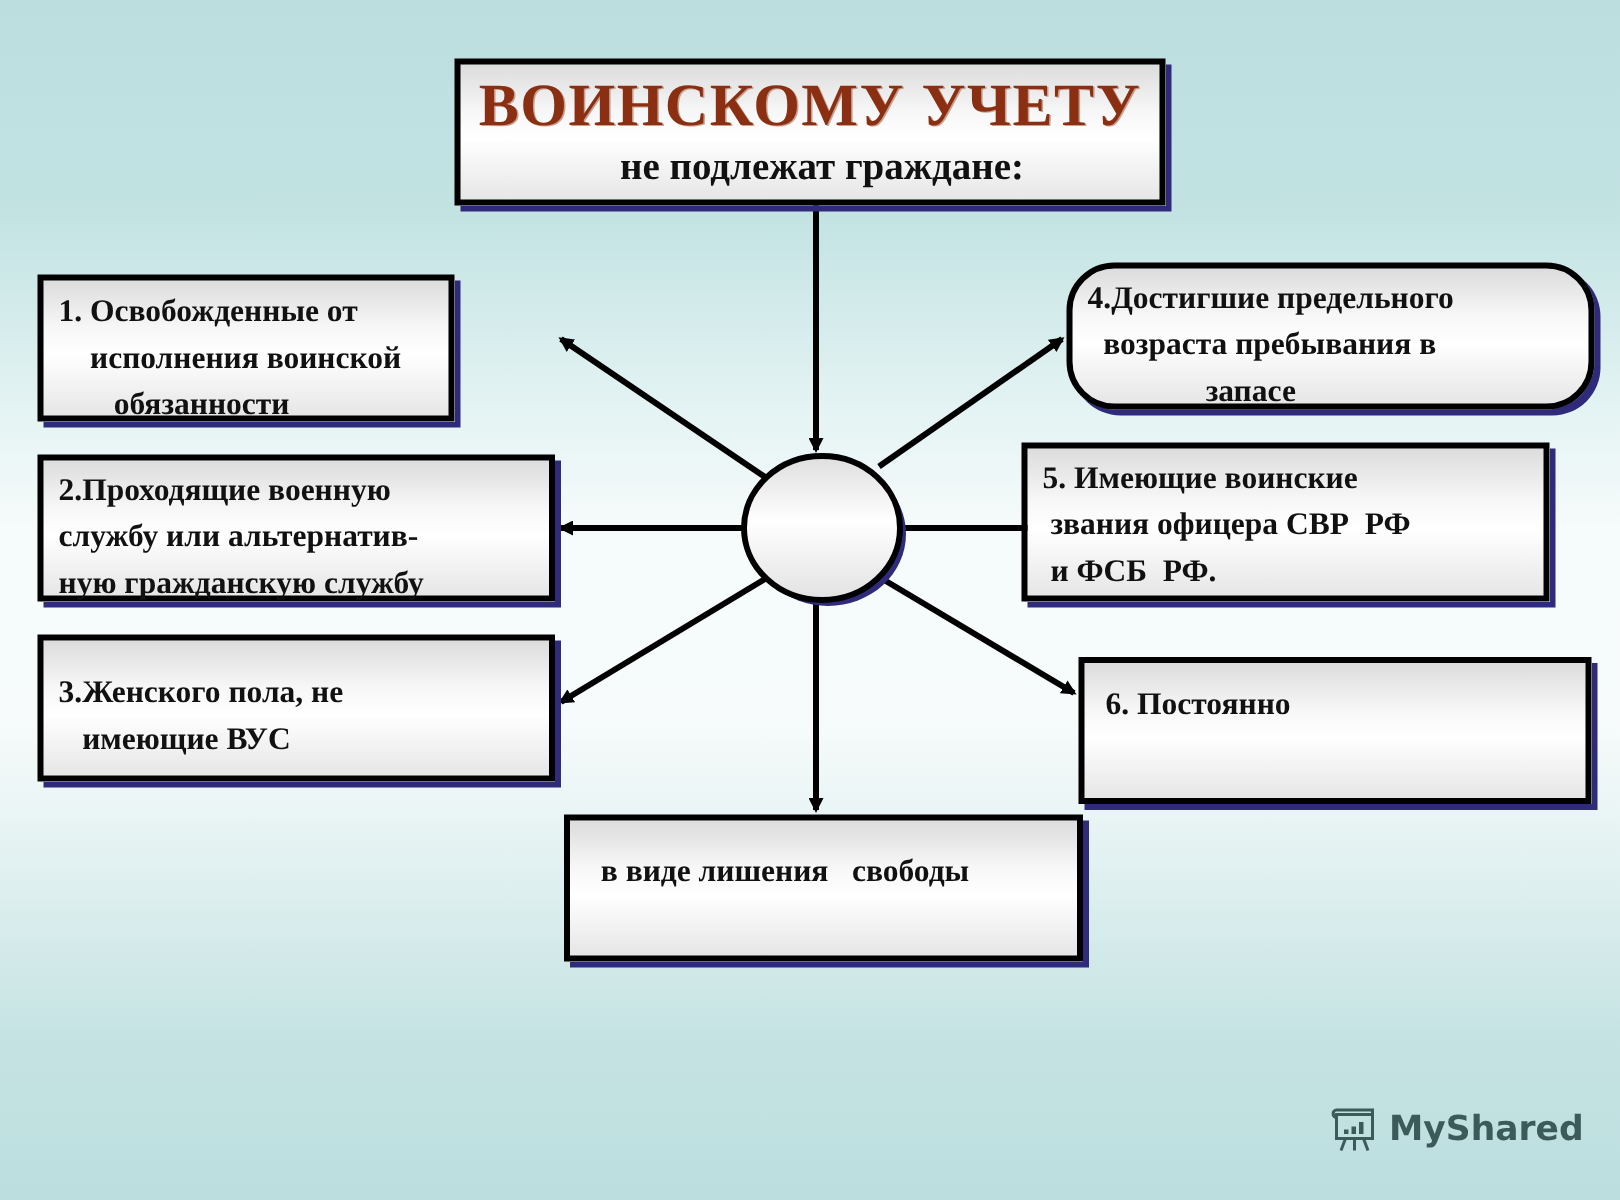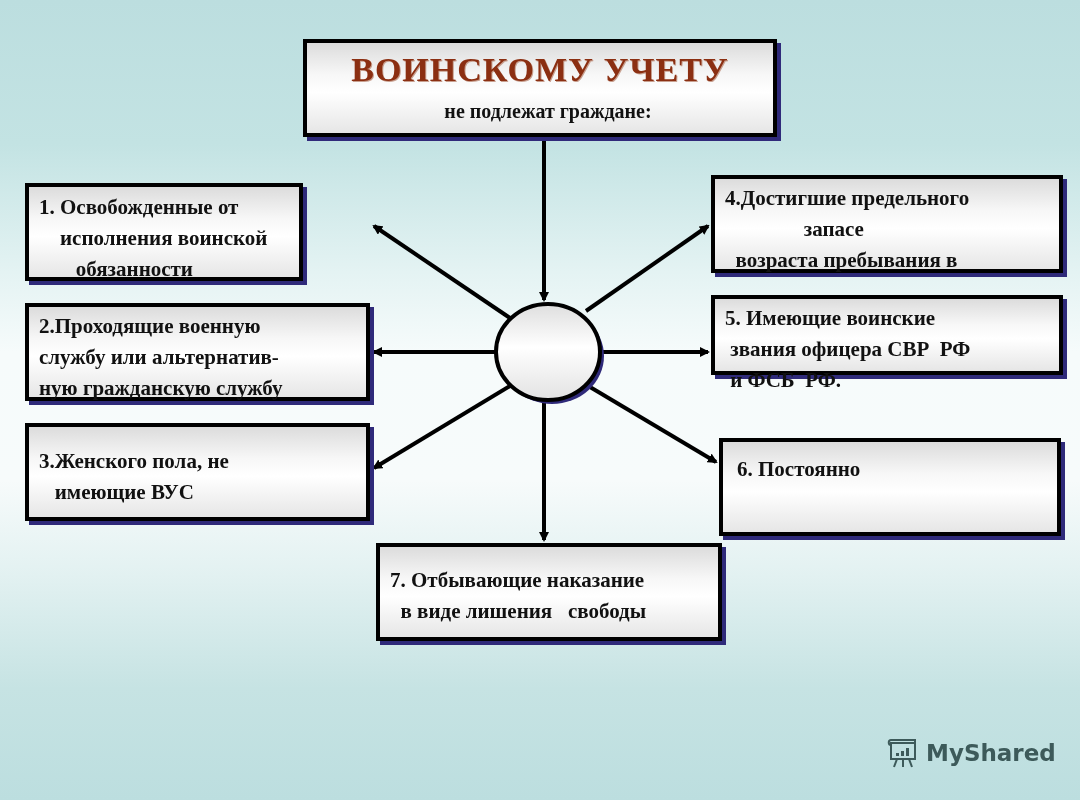--- a/index.html
+++ b/index.html
@@ -16,30 +16,30 @@
     background: linear-gradient(to bottom, #dcdcdc 0%, #f7f7f7 35%, #ffffff 55%, #e6e6e6 100%);
     box-shadow: 4px 4px 0 #2f2a7a;
     color: #111; font-weight: bold; font-size: 21px; line-height: 31px;
   }
   .box .line { display: block; white-space: pre; }
   .title {
     left: 303px; top: 39px; width: 474px; height: 98px; text-align: center;
     padding-top: 6px;
   }
   .title .t1 {
-    display: block; font-size: 34px; line-height: 42px; color: #8b2f12;
+    display: block; font-size: 40px; line-height: 42px; color: #8b2f12;
     letter-spacing: 1px;
     text-shadow: 1px 1px 0 #c8a090;
   }
-  .title .t2 { display: block; font-size: 20px; line-height: 40px; color: #111; padding-left: 16px; }
+  .title .t2 { display: block; font-size: 26px; line-height: 40px; color: #111; padding-left: 16px; }
   #b1 { left: 25px; top: 183px; width: 278px; height: 98px; padding: 5px 0 0 10px; }
   #b2 { left: 25px; top: 303px; width: 345px; height: 98px; padding: 4px 0 0 10px; }
   #b3 { left: 25px; top: 423px; width: 345px; height: 98px; padding: 19px 0 0 10px; }
-  #b4 { left: 711px; top: 175px; width: 352px; height: 98px; padding: 4px 0 0 10px; }
-  #b5 { left: 711px; top: 295px; width: 352px; height: 80px; padding: 4px 0 0 10px; }
+  #b4 { left: 711px; top: 175px; width: 352px; height: 98px; padding: 4px 0 0 10px; border-radius: 32px; }
+  #b5 { left: 681px; top: 295px; width: 352px; height: 106px; padding: 4px 0 0 10px; }
   #b6 { left: 719px; top: 415px; width: 342px; height: 98px; padding: 16px 0 0 14px; line-height: 22px; margin-top: 23px; }
   #b7 { left: 376px; top: 543px; width: 346px; height: 98px; padding: 18px 0 0 10px; }
   svg.wires { position: absolute; left: 0; top: 0; }
   .logo {
     position: absolute; left: 886px; top: 737px; display: flex; align-items: center; gap: 6px;
     color: #3d5a5a; font-family: "DejaVu Sans", sans-serif; font-size: 23px; font-weight: bold;
   }
 </style>
 </head>
 <body>
@@ -88,36 +88,35 @@
   <span class="line">ную гражданскую службу</span>
 </div>
 
 <div class="box" id="b3">
   <span class="line">3.Женского пола, не</span>
   <span class="line">   имеющие ВУС</span>
 </div>
 
 <div class="box" id="b4">
   <span class="line">4.Достигшие предельного</span>
+  <span class="line">  возраста пребывания в</span>
   <span class="line">               запасе</span>
-  <span class="line">  возраста пребывания в</span>
 </div>
 
 <div class="box" id="b5">
   <span class="line">5. Имеющие воинские</span>
   <span class="line"> звания офицера СВР  РФ</span>
   <span class="line"> и ФСБ  РФ.</span>
 </div>
 
 <div class="box" id="b6">
   <span class="line">6. Постоянно</span>
 </div>
 
 <div class="box" id="b7">
-  <span class="line">7. Отбывающие наказание</span>
   <span class="line">  в виде лишения   свободы</span>
 </div>
 
 <div class="logo">
   <svg width="34" height="32" viewBox="0 0 34 32">
     <g fill="none" stroke="#3d5a5a" stroke-width="2">
       <path d="M5 3 h24 v3 M5 3 c-3 0 -3 5 0 5"></path>
       <rect x="5" y="6" width="24" height="16"></rect>
       <line x1="11" y1="22" x2="8" y2="30"></line>
       <line x1="17" y1="22" x2="17" y2="30"></line>

